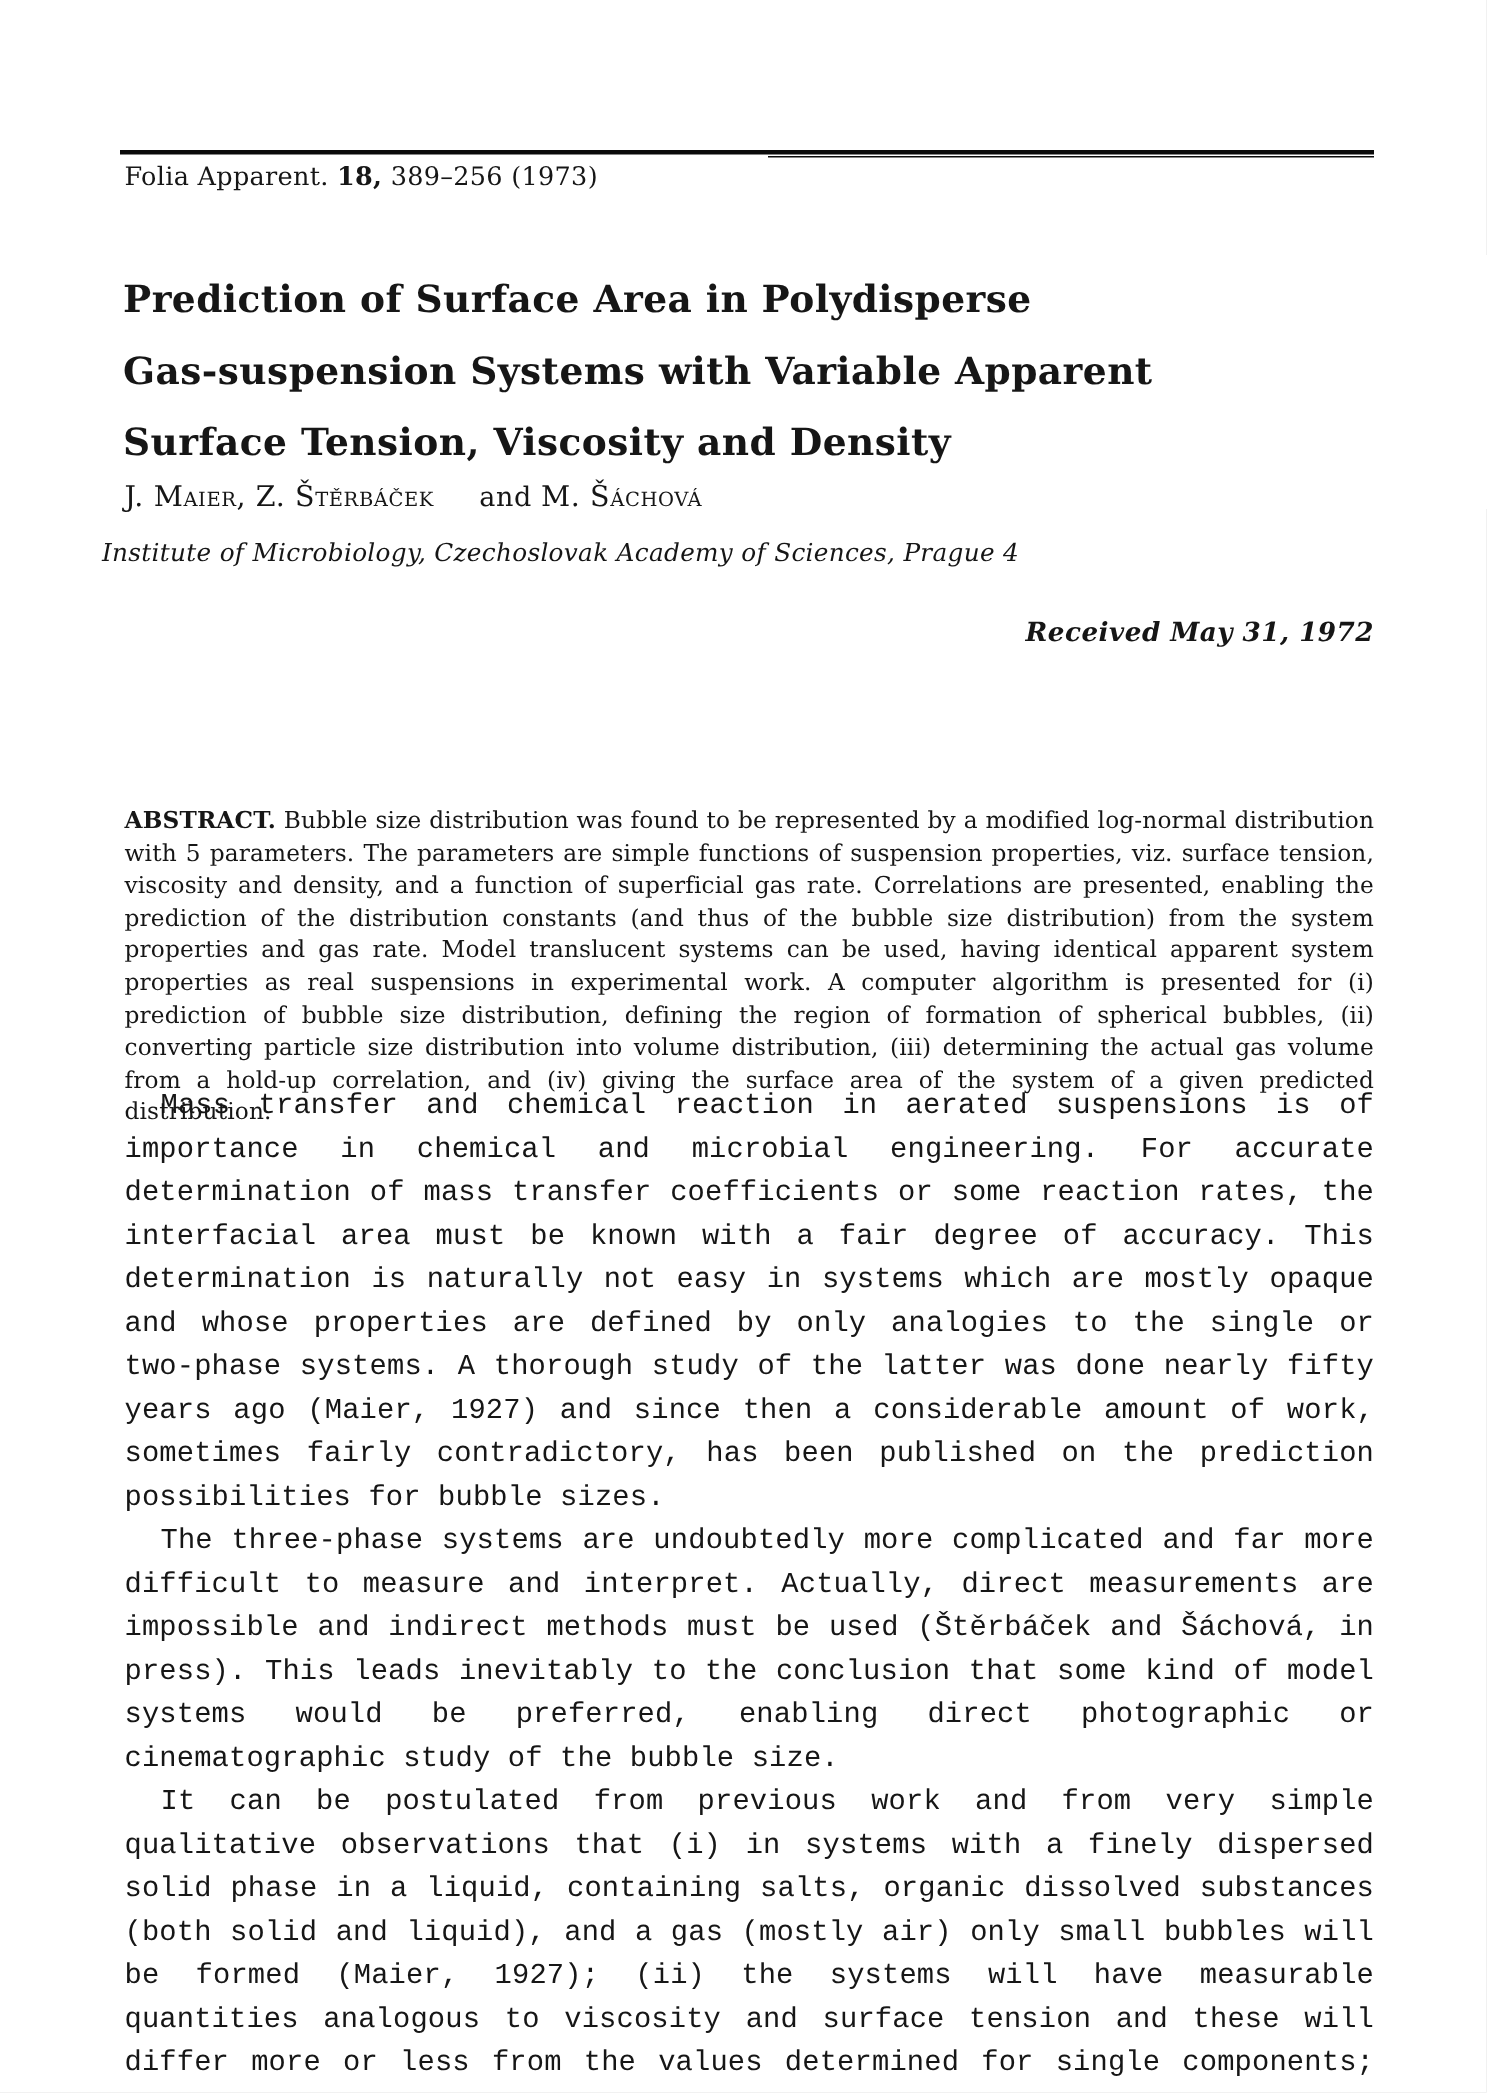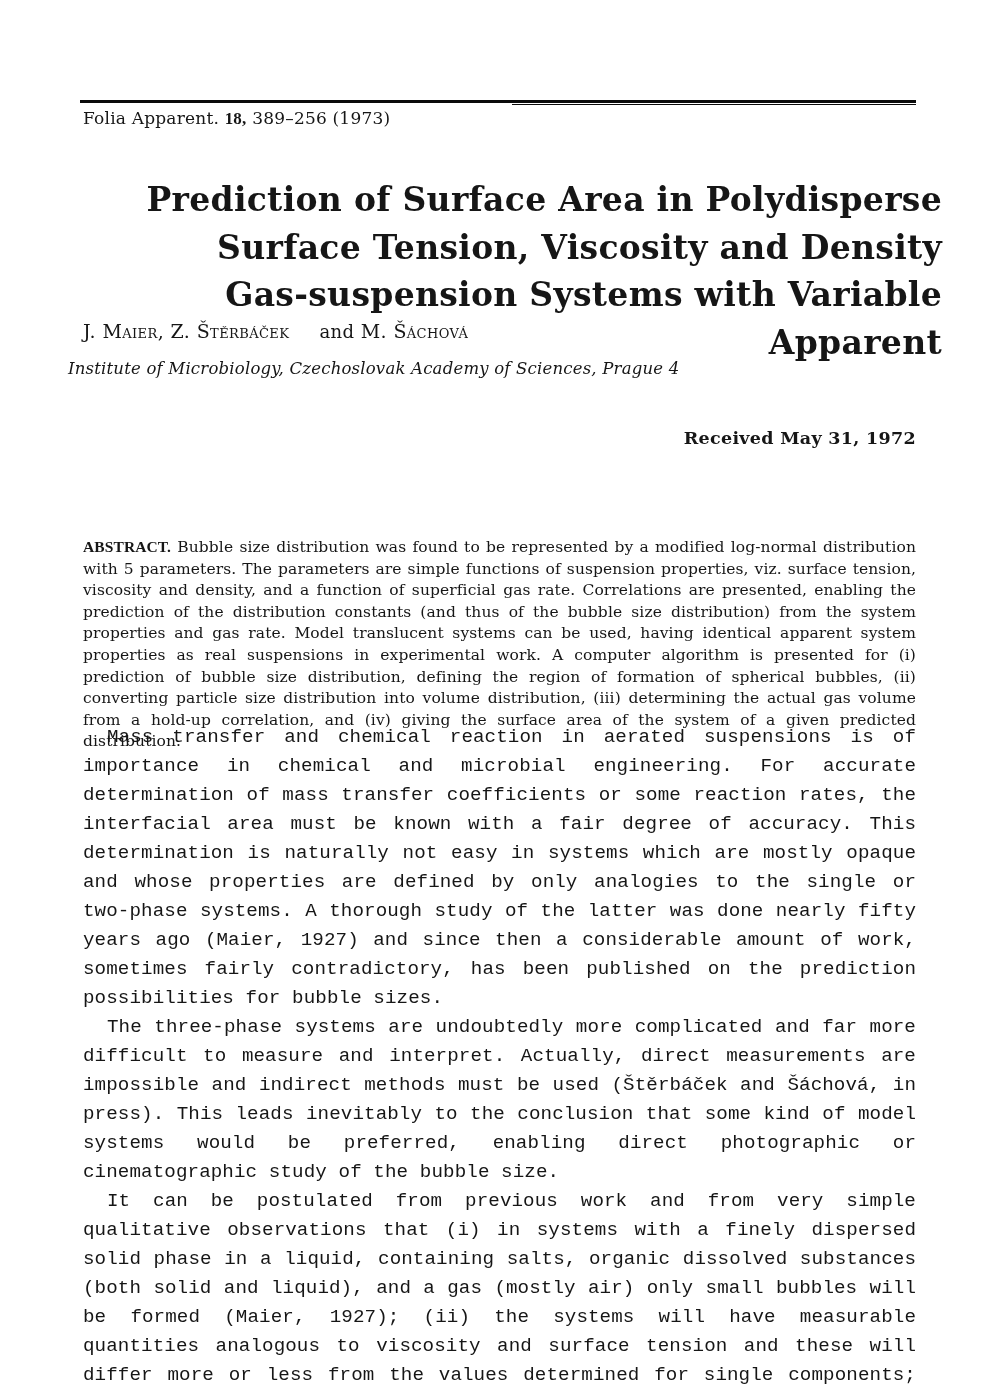--- a/index.html
+++ b/index.html
@@ -36,25 +36,24 @@
     font-size: 17px;
     letter-spacing: 0.2px;
     white-space: nowrap;
   }
   .title {
     position: absolute;
     top: 176px;
     left: 82px;
     width: 860px;
     margin: 0;
-    font-size: 33px;
+    font-size: 25px;
     font-weight: bold;
     line-height: 47.5px;
     letter-spacing: 0.3px;
-    text-align: right;
   }
   .title .tline { display: block; }
   .authors {
     position: absolute;
     top: 320px;
     left: 83px;
     font-size: 19px;
     letter-spacing: 0.4px;
     white-space: nowrap;
   }
@@ -69,23 +68,23 @@
     letter-spacing: 0.2px;
     white-space: nowrap;
   }
   .received {
     position: absolute;
     top: 412px;
     left: 83px;
     width: 833px;
     text-align: right;
     font-size: 17.5px;
+    font-style: italic;
     font-weight: bold;
     letter-spacing: 0.3px;
-    margin-top: 16px;
   }
   .abstract {
     position: absolute;
     top: 536px;
     left: 83px;
     width: 833px;
     margin: 0;
     font-size: 15.5px;
     line-height: 21.6px;
     text-align: justify;
@@ -99,37 +98,37 @@
   }
   .body-text p {
     margin: 0;
     font-size: 19.2px;
     line-height: 29px;
     text-align: justify;
     text-indent: 24px;
     letter-spacing: 0.1px;
     font-family: Liberation Mono, monospace;
   }
-  .b { font-weight: bold; font-family: Liberation Serif, serif; }
+  .b { font-weight: bold; }
   .i { }
 </style>
 </head>
 <body>
 
 <div class="page">
 
   <div class="rule"></div>
   <div class="rule2"></div>
 
   <div class="journal"><span>Folia Apparent. </span><span class="b">18,</span><span> 389–256 (1973)</span></div>
 
   <h1 class="title">
       <span class="tline">Prediction of Surface Area in Polydisperse</span>
+      <span class="tline">Gas-suspension Systems with Variable Apparent</span>
       <span class="tline">Surface Tension, Viscosity and Density</span>
-      <span class="tline">Gas-suspension Systems with Variable Apparent</span>
     </h1>
 
   <div class="authors"><span class="sc">J. Maier, Z. Štěrbáček</span><span class="conj"> and </span><span class="sc">M. Šáchová</span></div>
 
   <div class="affiliation">Institute of Microbiology, Czechoslovak Academy of Sciences, Prague 4</div>
 
   <div class="received">Received May 31, 1972</div>
 
   <p class="abstract"><span class="b">ABSTRACT.</span>
 <span>Bubble size distribution was found to be represented by a modified log-normal distribution with 5 parameters. The parameters are simple functions of suspension properties,</span>

